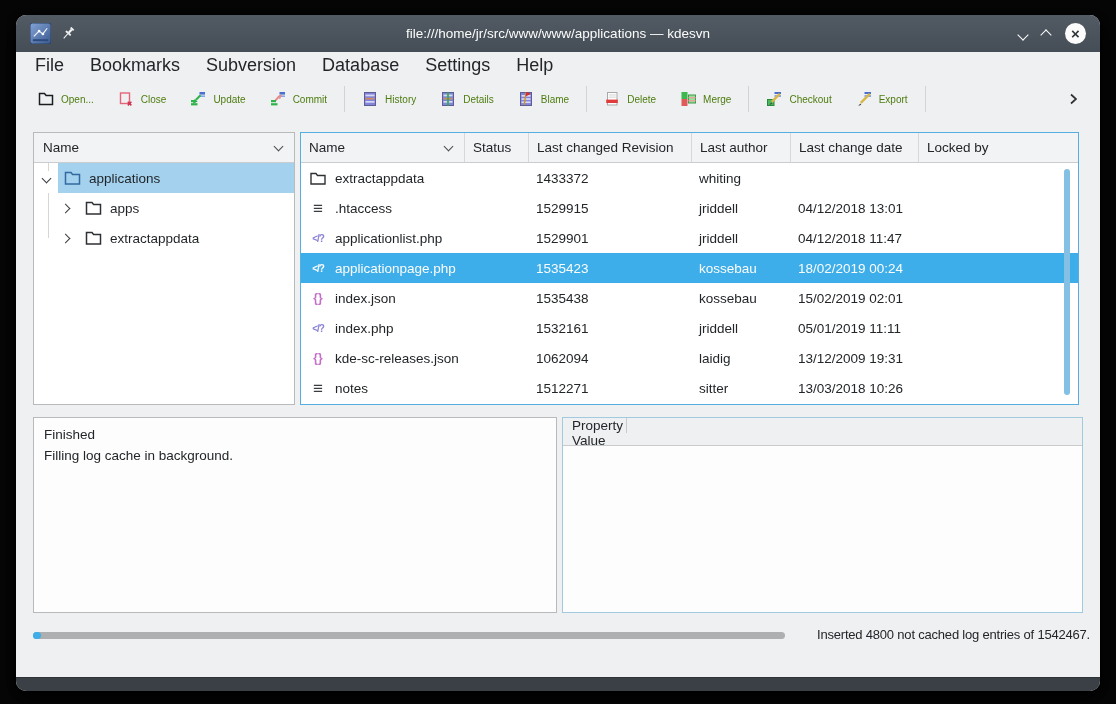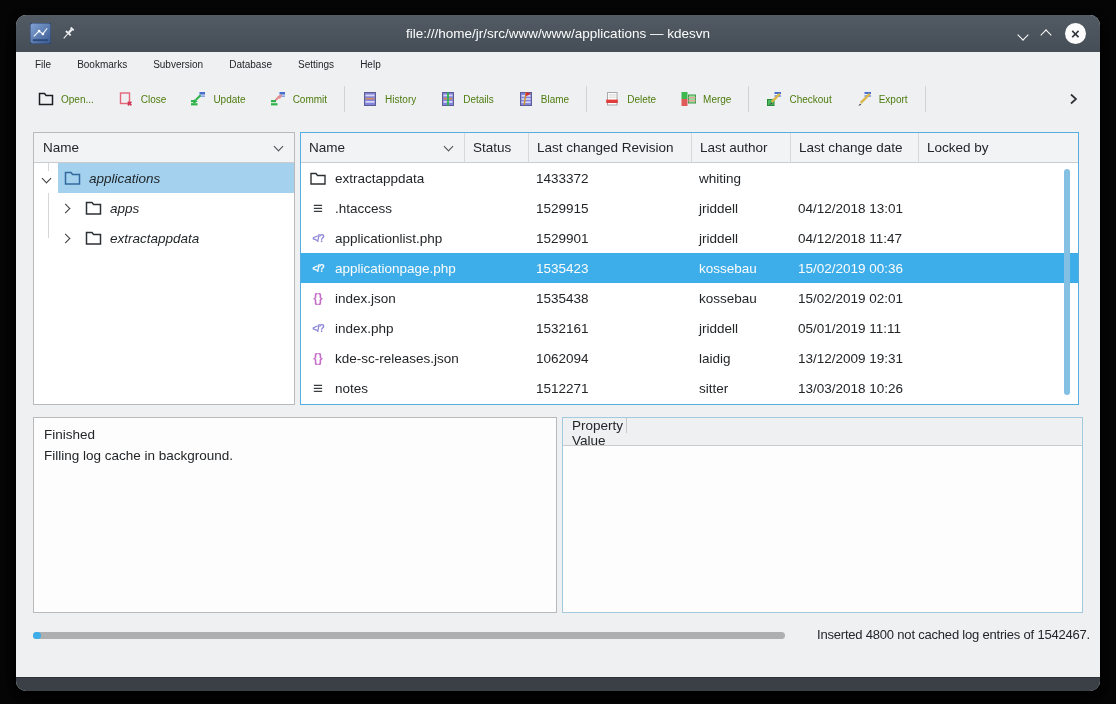--- a/index.html
+++ b/index.html
@@ -14,34 +14,34 @@
   .title-text{position:absolute;left:120px;right:120px;text-align:center;color:#fcfcfc;
     font-size:13.5px;white-space:nowrap;overflow:hidden;}
   .win-controls{margin-left:auto;display:flex;align-items:center;gap:15px;z-index:2;}
   .cv{display:inline-block;width:8px;height:8px;border-right:1.8px solid #fcfcfc;border-bottom:1.8px solid #fcfcfc;}
   .cv.down{transform:rotate(45deg);margin-top:-4px;}
   .cv.up{transform:rotate(-135deg);margin-top:4px;}
   .close-btn{width:21px;height:21px;border-radius:50%;background:#fcfcfc;color:#31363b;
     display:flex;align-items:center;justify-content:center;font-size:15px;font-weight:bold;line-height:1;}
   
   .menubar{position:absolute;left:0;top:37px;right:0;height:26px;display:flex;align-items:center;padding-left:6px;}
-  .menu-item{padding:0 13px;font-size:10px;color:#232629;line-height:26px;}
+  .menu-item{padding:0 13px;font-size:18px;color:#232629;line-height:26px;}
   
   .toolbar{position:absolute;left:0;top:63px;right:0;height:42px;display:flex;align-items:center;padding:0 10px;}
   .tbtn{display:flex;align-items:center;gap:7px;padding:0 12px;height:30px;border-radius:3px;}
   .tbtn .tlabel{font-size:10px;color:#4d7c0f;white-space:nowrap;}
   .tsep{width:1px;height:26px;background:#d2d3d4;margin:0 5px;}
   .overflow-btn{margin-left:auto;width:34px;height:30px;display:flex;align-items:center;justify-content:center;}
   
   .tree-panel{position:absolute;left:17px;top:117px;width:262px;height:273px;background:#fff;
     border:1px solid #b9babc;}
   .panel-header{height:30px;background:#f2f3f4;border-bottom:1px solid #cbccce;display:flex;align-items:center;
     font-size:13.5px;color:#232629;}
   .sortchev{display:inline-block;width:7px;height:7px;border-right:1.4px solid #4a4d50;border-bottom:1.4px solid #4a4d50;transform:rotate(45deg);margin-top:-3px;}
-  .tree-body{position:relative;height:calc(100% - 30px);font-style:italic;}
+  .tree-body{position:relative;height:calc(100% - 30px);}
   .trow{position:absolute;left:0;right:0;height:30px;display:flex;align-items:center;}
   .texp{display:inline-block;width:7px;height:7px;border-right:1.6px solid #3a3d40;border-bottom:1.6px solid #3a3d40;}
   .texp.open{transform:rotate(45deg);}
   .texp.closed{transform:rotate(-45deg);}
   .thl{display:flex;align-items:center;gap:8px;height:30px;flex:1;}
   .thl.sel{background:#a3d1ee;}
   .tree-label{font-size:13.5px;color:#1f2326;}
   .guide{position:absolute;background:#d5d6d7;}
   
   .file-panel{position:absolute;left:284px;top:117px;width:779px;height:273px;background:#fff;
@@ -343,21 +343,21 @@
       <div class="fcell"></div>
     </div>
     <div class="fl-grid frow selected">
       <div class="fcell name">
           <span class="ficon" data-icon="php-file-icon"></span>
           <span>applicationpage.php</span>
         </div>
       <div class="fcell"></div>
       <div class="fcell">1535423</div>
       <div class="fcell">kossebau</div>
-      <div class="fcell">15/02/2019 00:36</div>
+      <div class="fcell">18/02/2019 00:24</div>
       <div class="fcell"></div>
     </div>
     <div class="fl-grid frow">
       <div class="fcell name">
           <span class="ficon" data-icon="json-file-icon"></span>
           <span>index.json</span>
         </div>
       <div class="fcell"></div>
       <div class="fcell">1535438</div>
       <div class="fcell">kossebau</div>

